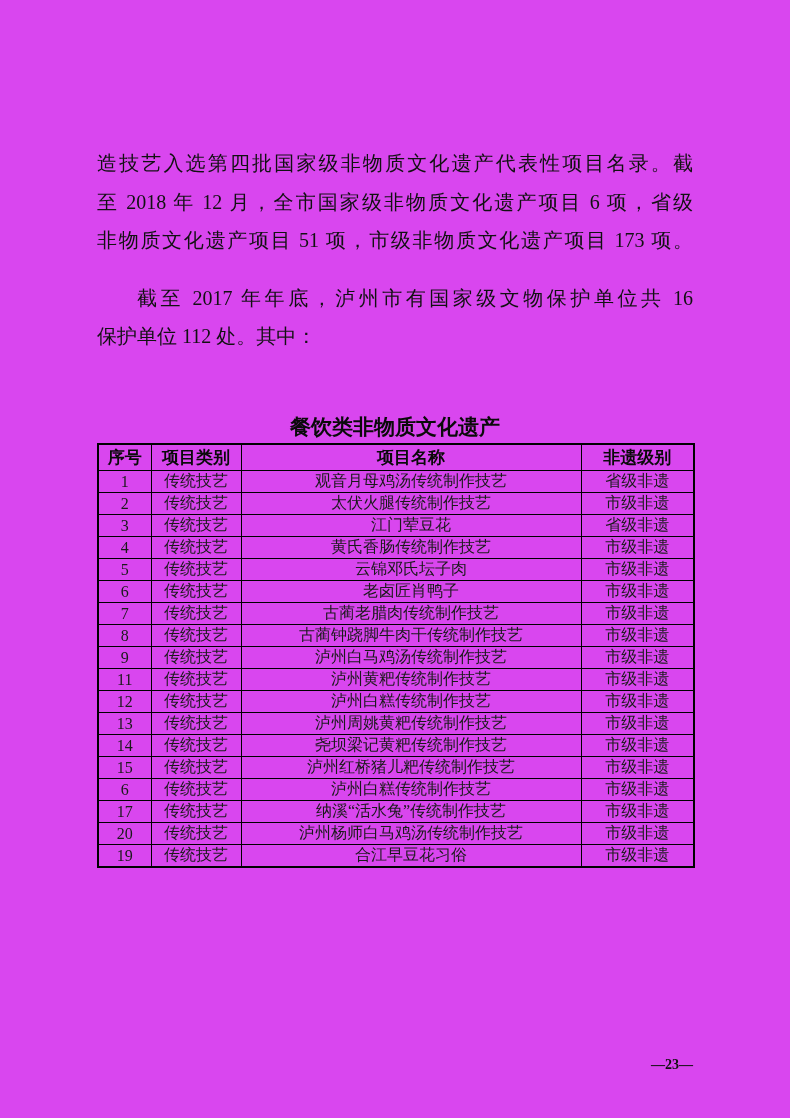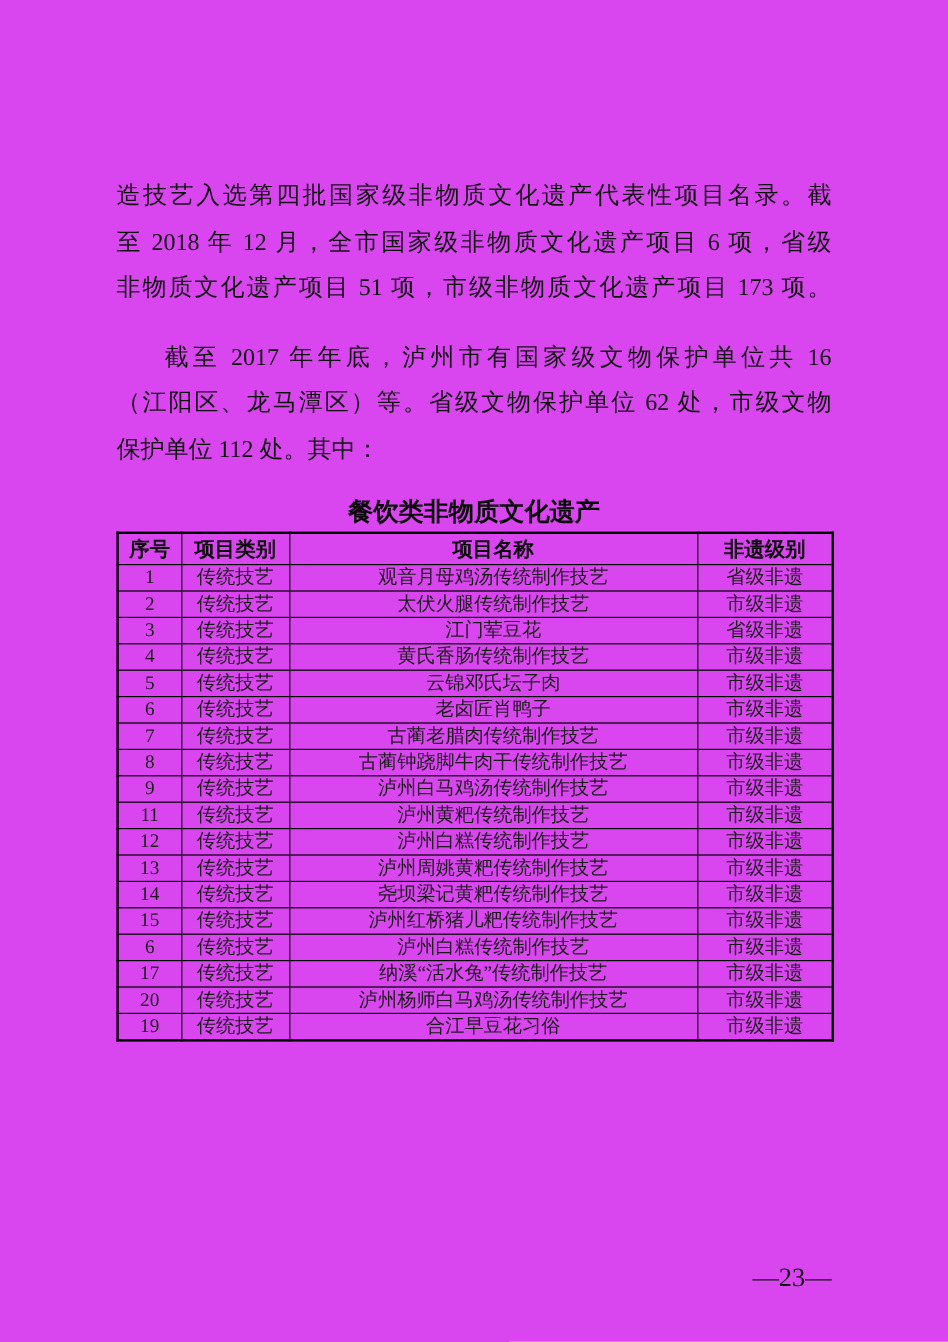--- a/index.html
+++ b/index.html
@@ -83,40 +83,40 @@
     overflow: hidden;
   }
   .col-index { width: 53px; }
   .col-category { width: 90px; }
   .col-name { width: 340px; }
   .col-level { width: 113px; }
   .page-number {
     position: absolute;
     top: 1053px;
     right: 97px;
-    font-size: 22px;
+    font-size: 14px;
     line-height: 24px;
     color: #111111;
     font-family: "Liberation Serif", "DejaVu Serif", serif;
+    font-weight: bold;
   }
 </style>
 </head>
 <body>
 
 <div class="page">
 
   <div class="text-block">
     <div>
       <div class="tline">造技艺入选第四批国家级非物质文化遗产代表性项目名录。截</div>
       <div class="tline">至 2018 年 12 月，全市国家级非物质文化遗产项目 6 项，省级</div>
       <div class="tline">非物质文化遗产项目 51 项，市级非物质文化遗产项目 173 项。</div>
     </div>
     <div>
       <div class="tline indent">截至 2017 年年底，泸州市有国家级文物保护单位共 16</div>
-      <div class="tline">（江阳区、龙马潭区）等。省级文物保护单位 62 处，市级文物</div>
       <div class="tline lastline">保护单位 112 处。其中：</div>
     </div>
   </div>
 
   <div class="table-title">餐饮类非物质文化遗产</div>
 
   <table class="heritage">
     <colgroup>
       <col class="col-index">
       <col class="col-category">

